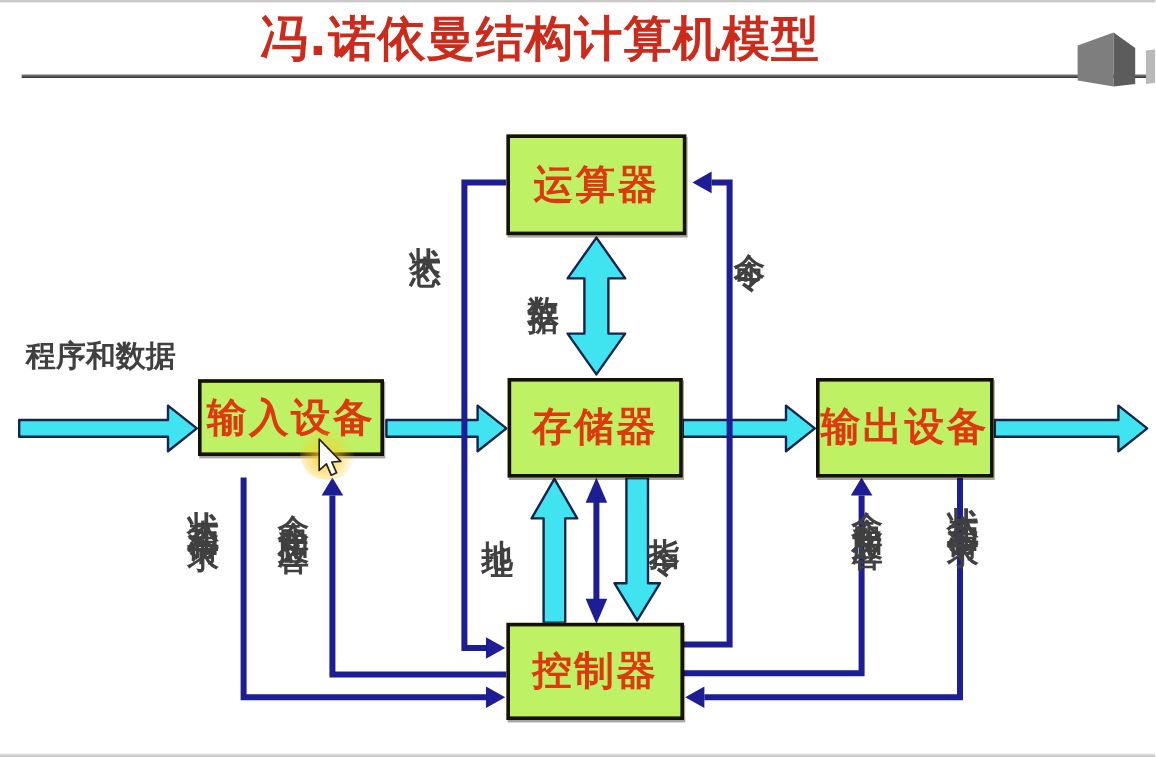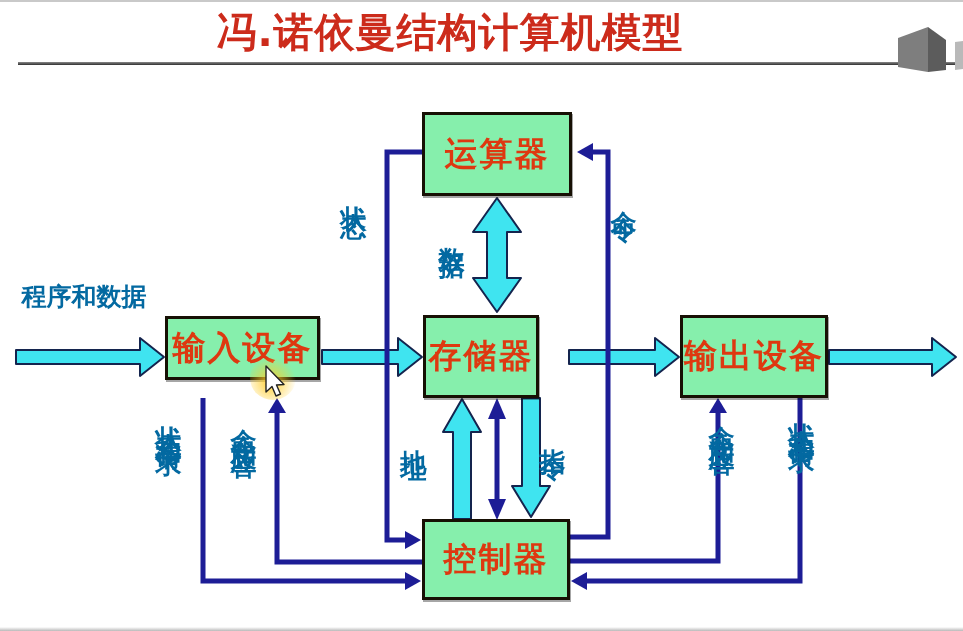--- a/index.html
+++ b/index.html
@@ -14,32 +14,32 @@
   .title{
     position:absolute;left:170px;top:5px;width:560px;height:52px;
     font-size:40px;font-weight:800;color:#cc2b1b;text-align:center;
     letter-spacing:1px;white-space:nowrap;
   }
   .rule{position:absolute;left:18px;top:62px;width:941px;height:3px;
     background:linear-gradient(#8a8a8a,#2f2f2f);}
   .layer{position:absolute;left:0;top:0;width:963px;height:631px;}
   .box{
     position:absolute;display:flex;align-items:center;justify-content:center;
-    background:#86efac;border:3px solid #171004;box-sizing:border-box;
+    background:#bef264;border:3px solid #171004;box-sizing:border-box;
     box-shadow:1px 2px 0 rgba(0,0,0,.35);
   }
   .box span{
     font-size:33px;font-weight:700;color:#de3810;letter-spacing:2px;white-space:nowrap;
   }
   .box-alu    {left:422px;top:112px;width:150px;height:84px;}
   .box-input  {left:165px;top:316px;width:155px;height:64px;}
-  .box-memory {left:423px;top:315px;width:116px;height:83px;}
+  .box-memory {left:423px;top:315px;width:146px;height:83px;}
   .box-output {left:680px;top:315px;width:148px;height:83px;}
   .box-control{left:422px;top:519px;width:148px;height:81px;}
-  .lbl{position:absolute;color:#0369a1;font-weight:600;}
+  .lbl{position:absolute;color:#404040;font-weight:600;}
   .lbl-h{font-size:25px;text-align:center;line-height:33px;}
   .lbl-v{
     font-size:26px;writing-mode:vertical-rl;text-orientation:upright;
     letter-spacing:6px;line-height:26px;white-space:nowrap;
   }
   .lbl-program{left:8px;top:280px;width:152px;}
   .lbl-result{left:828px;top:277px;width:132px;}
   .lbl-status{left:341px;top:185px;}
   .lbl-command{left:611px;top:190px;}
   .lbl-data{left:439px;top:226px;}

